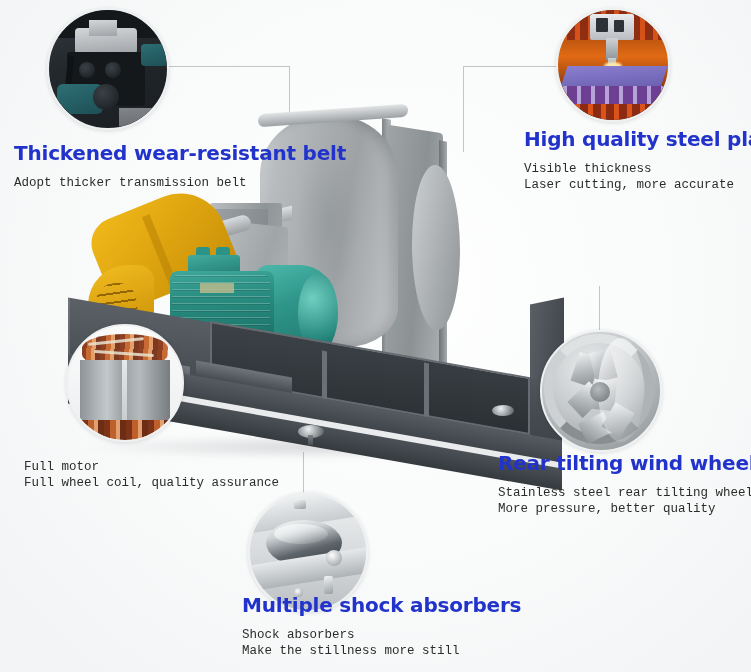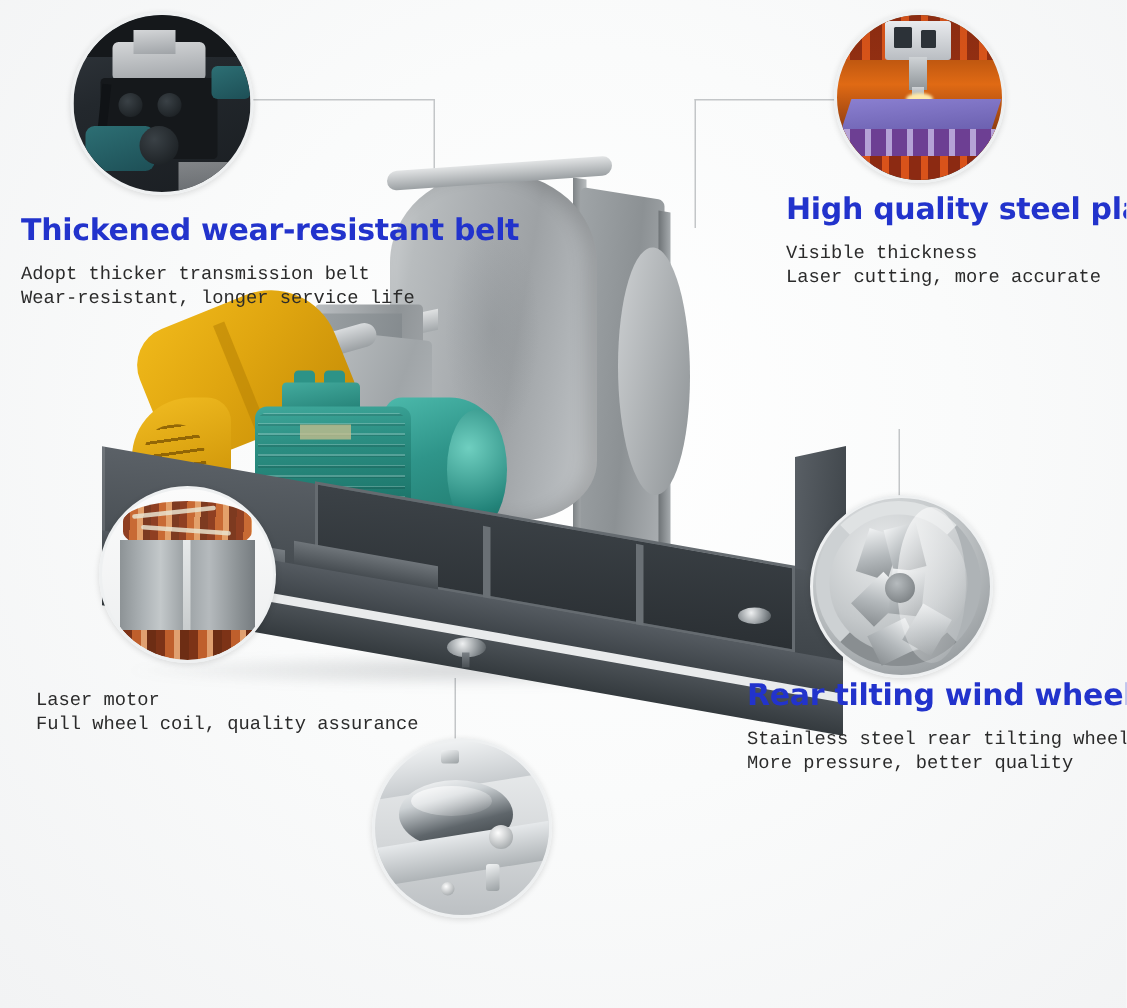--- a/index.html
+++ b/index.html
@@ -439,41 +439,47 @@
       <div class="boltr" style="left:76px;top:56px;width:16px;height:16px;"></div>
       <div class="bolt" style="left:74px;top:82px;width:9px;height:18px;"></div>
       <div class="boltr" style="left:44px;top:94px;width:9px;height:9px;"></div>
     </div>
   </div>
 
   <div class="callout" style="left:14px;top:140px;">
     <div class="title" style="font-size:20px;line-height:26px;">Thickened wear-resistant belt</div>
     <div class="sub" style="font-size:12.5px;margin-top:9px;">
       <div>Adopt thicker transmission belt</div>
-      <div>Wear-resistant, longer service life</div>
     </div>
   </div>
 
   <div class="callout" style="left:524px;top:126px;">
     <div class="title" style="font-size:20px;line-height:26px;">High quality steel plate</div>
     <div class="sub" style="font-size:12.5px;margin-top:9px;">
       <div>Visible thickness</div>
       <div>Laser cutting, more accurate</div>
     </div>
   </div>
 
   <div class="callout" style="left:24px;top:450px;">
     <div class="sub" style="font-size:12.5px;margin-top:9px;">
-      <div>Laser motor</div>
+      <div>Full motor</div>
       <div>Full wheel coil, quality assurance</div>
     </div>
   </div>
 
   <div class="callout" style="left:498px;top:450px;">
     <div class="title" style="font-size:20px;line-height:26px;">Rear tilting wind wheel</div>
     <div class="sub" style="font-size:12.5px;margin-top:9px;">
       <div>Stainless steel rear tilting wheel</div>
       <div>More pressure, better quality</div>
     </div>
   </div>
 
+  <div class="callout" style="left:242px;top:592px;">
+    <div class="title" style="font-size:20px;line-height:26px;">Multiple shock absorbers</div>
+    <div class="sub" style="font-size:12.5px;margin-top:9px;">
+      <div>Shock absorbers</div>
+      <div>Make the stillness more still</div>
+    </div>
+  </div>
 
 </div>
 
 </body></html>

